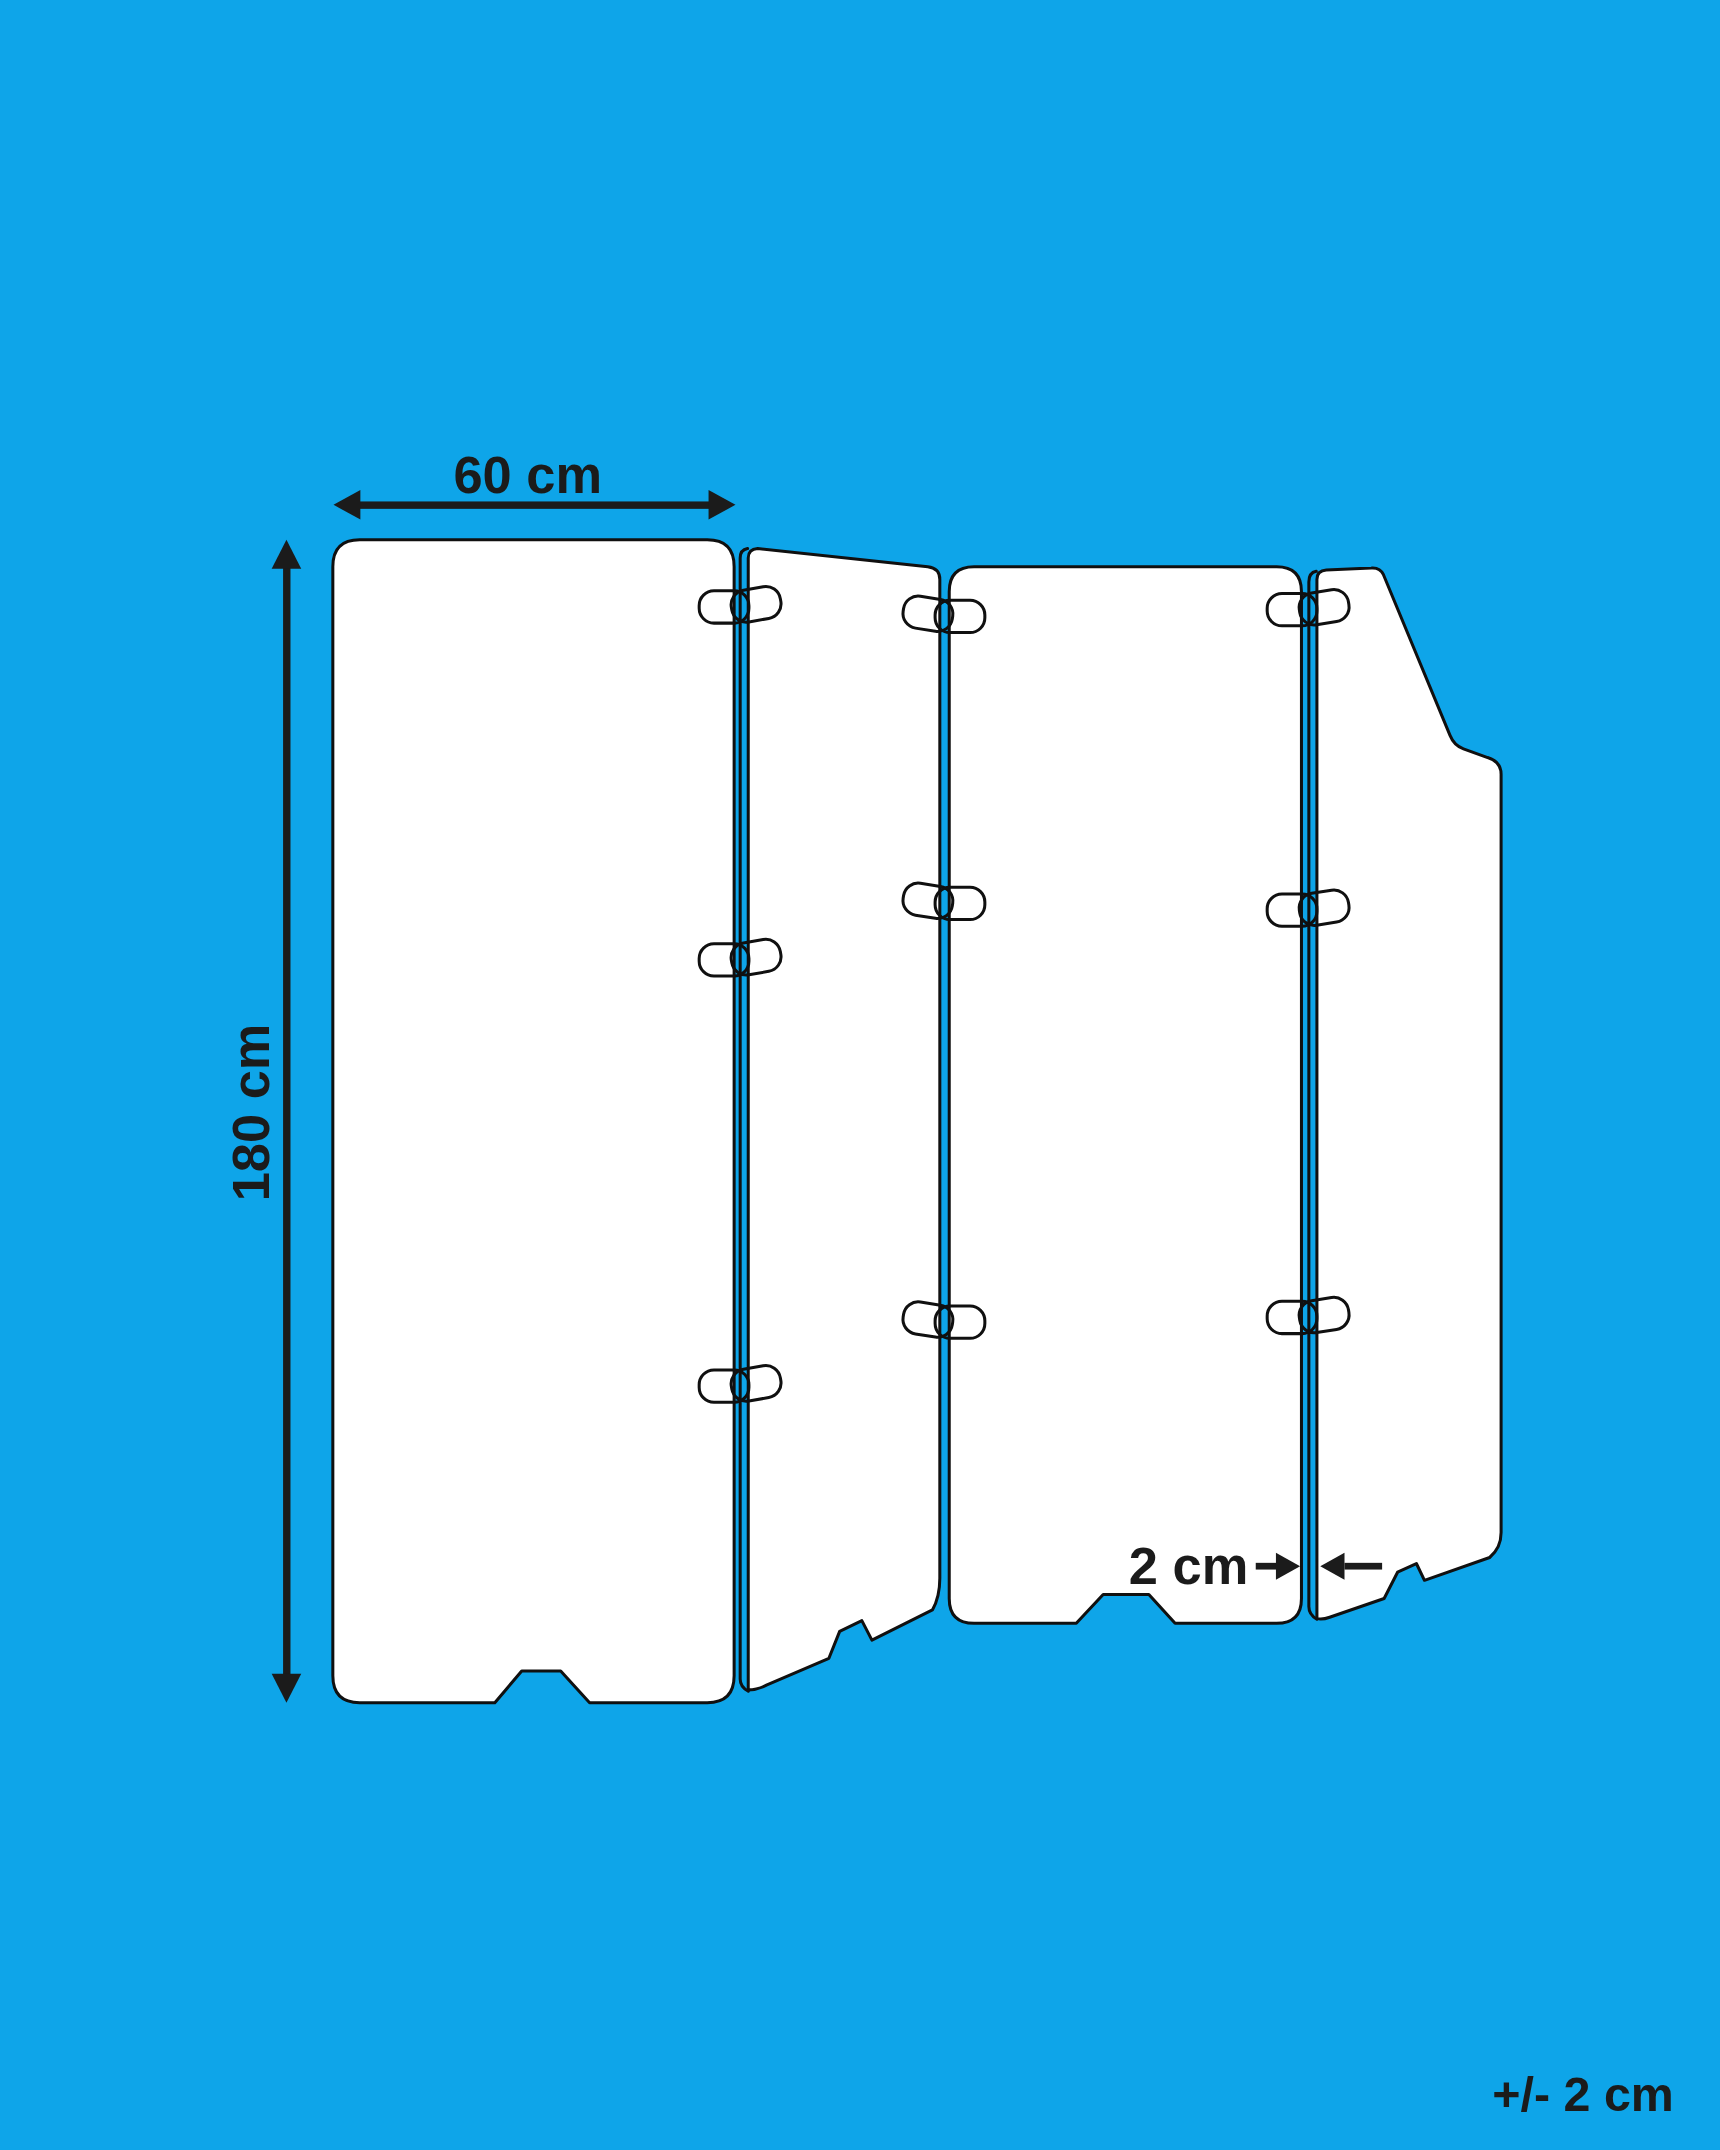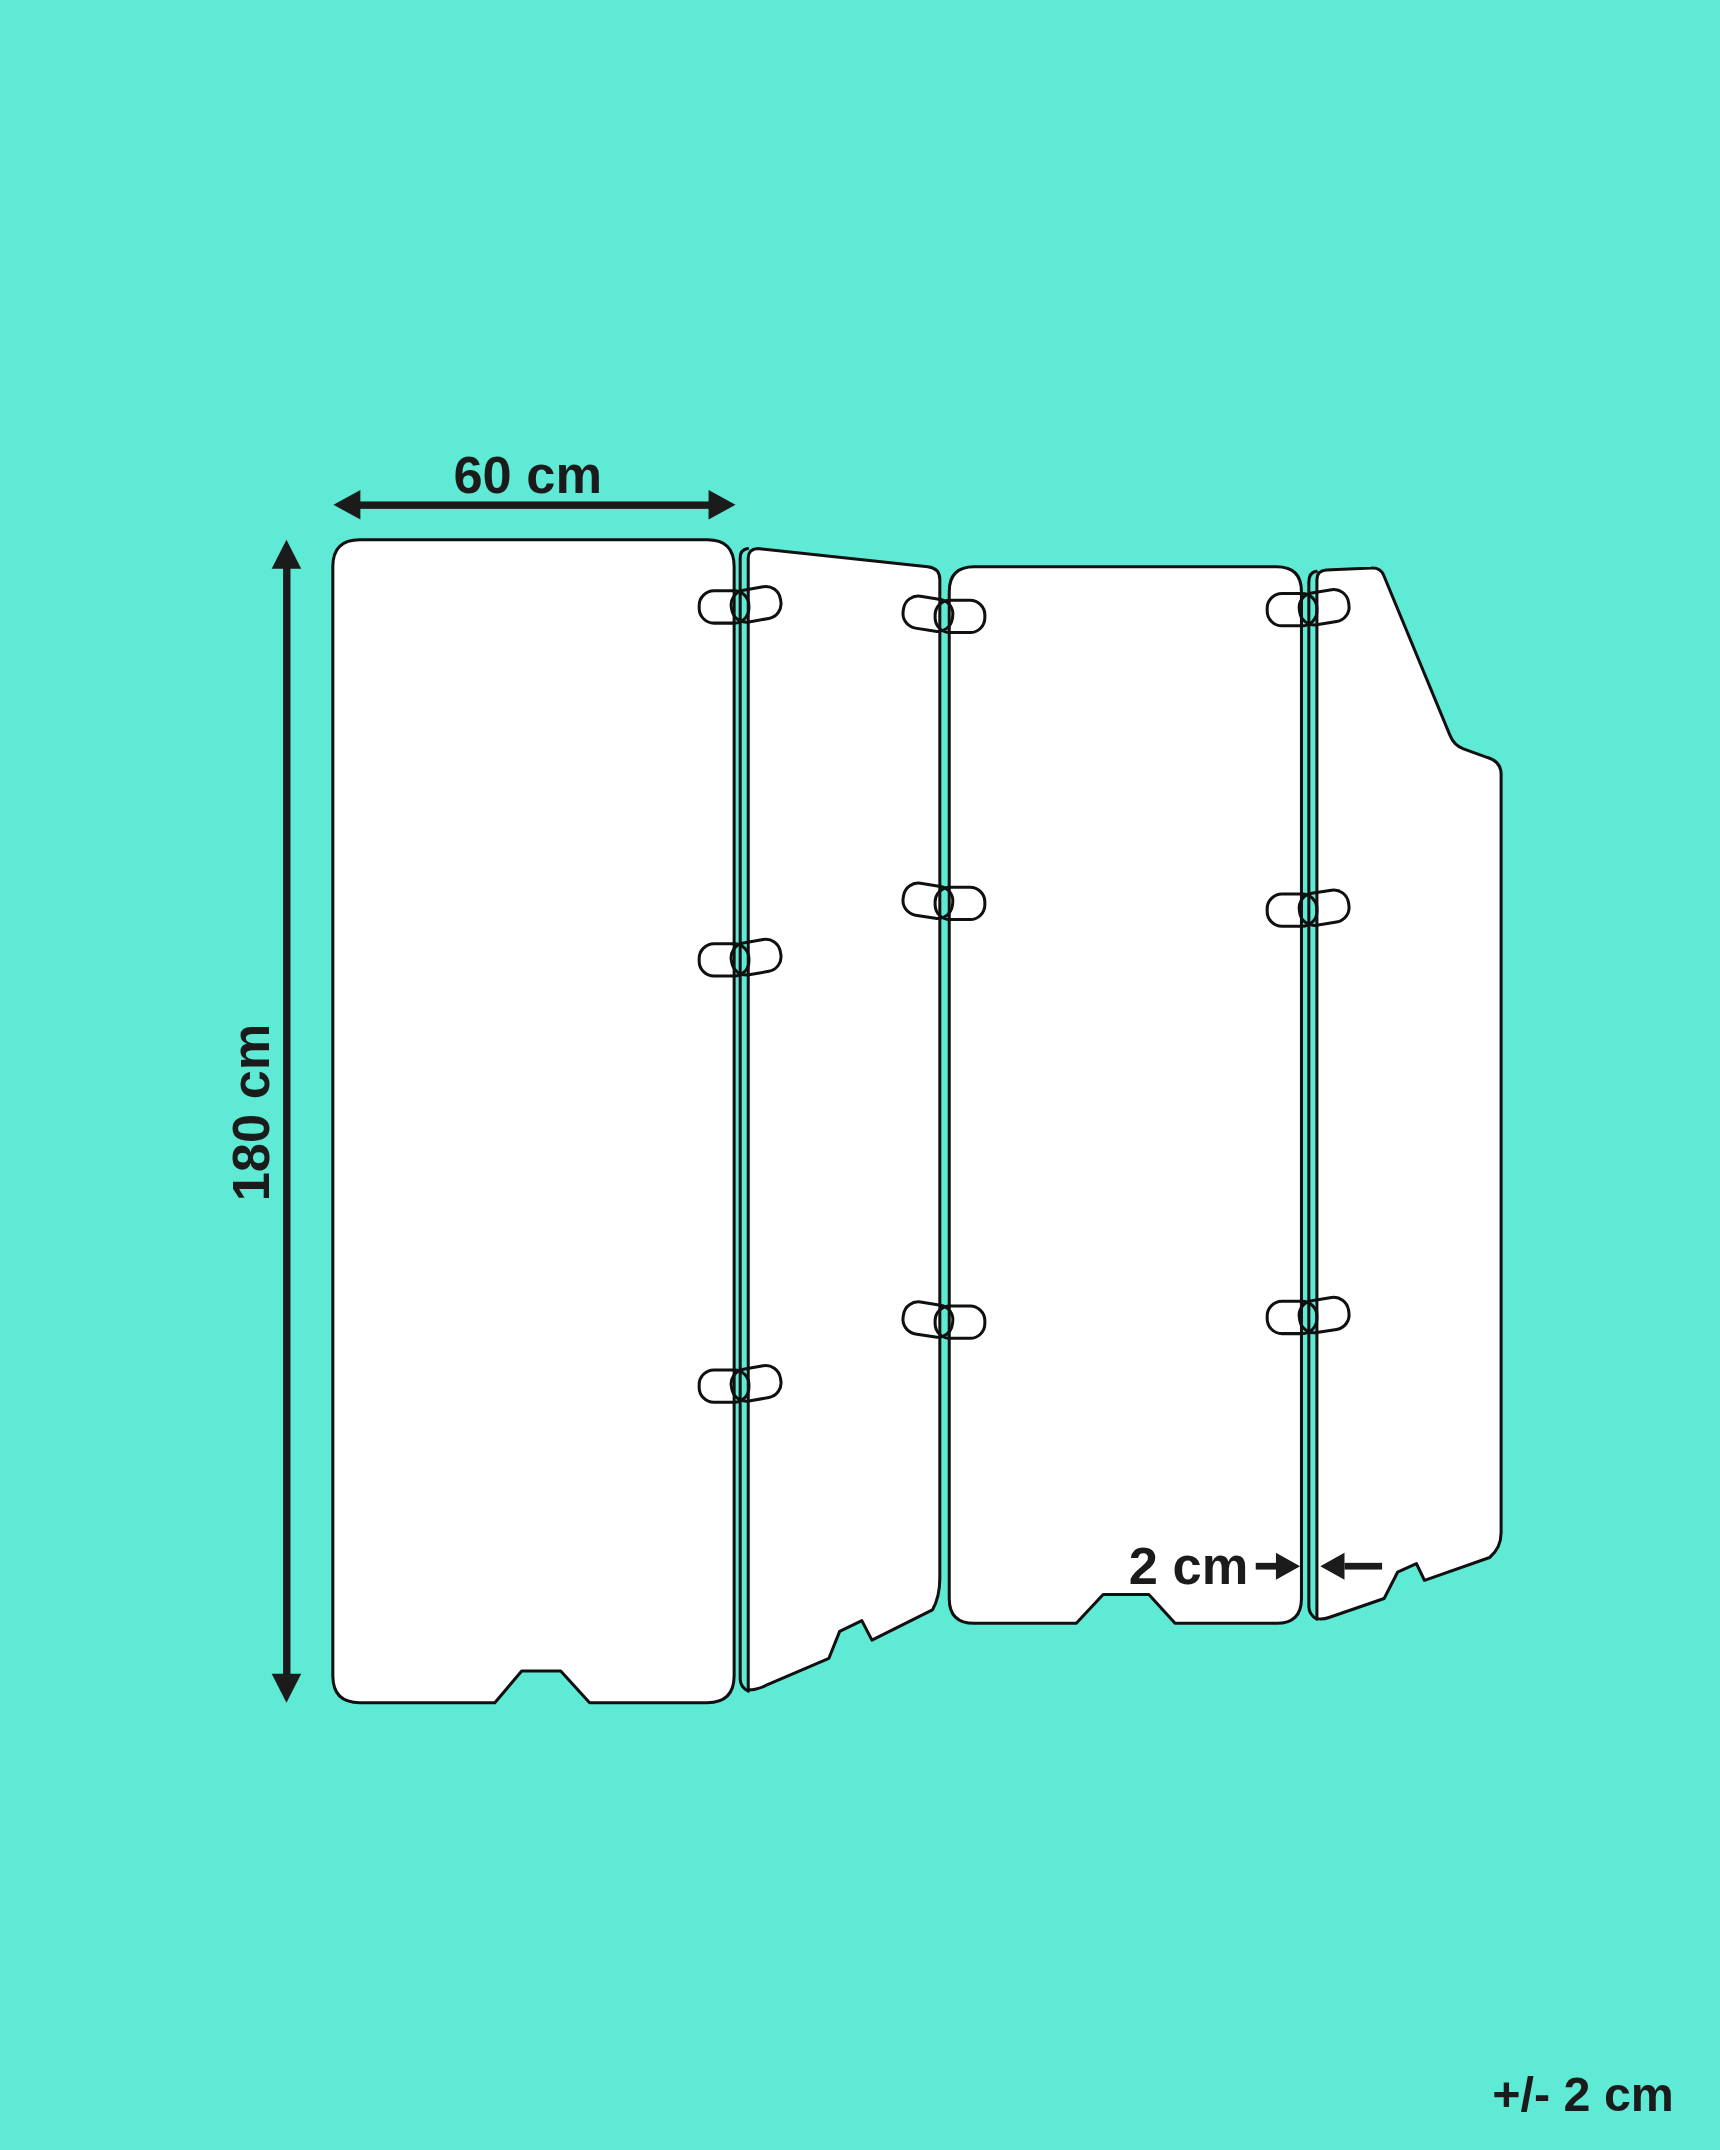--- a/index.html
+++ b/index.html
@@ -7,21 +7,21 @@
     padding: 0;
     background: #ffffff;
     width: 1721px;
     height: 2151px;
     overflow: hidden;
   }
   .stage {
     position: relative;
     width: 1721px;
     height: 2151px;
-    background: #5eead4;
+    background: #0ea5e9;
   }
   .stage svg {
     display: block;
     width: 1721px;
     height: 2151px;
   }
   .dim-label {
     font-family: "Liberation Sans", sans-serif;
     font-weight: bold;
     fill: #1b1b1b;

